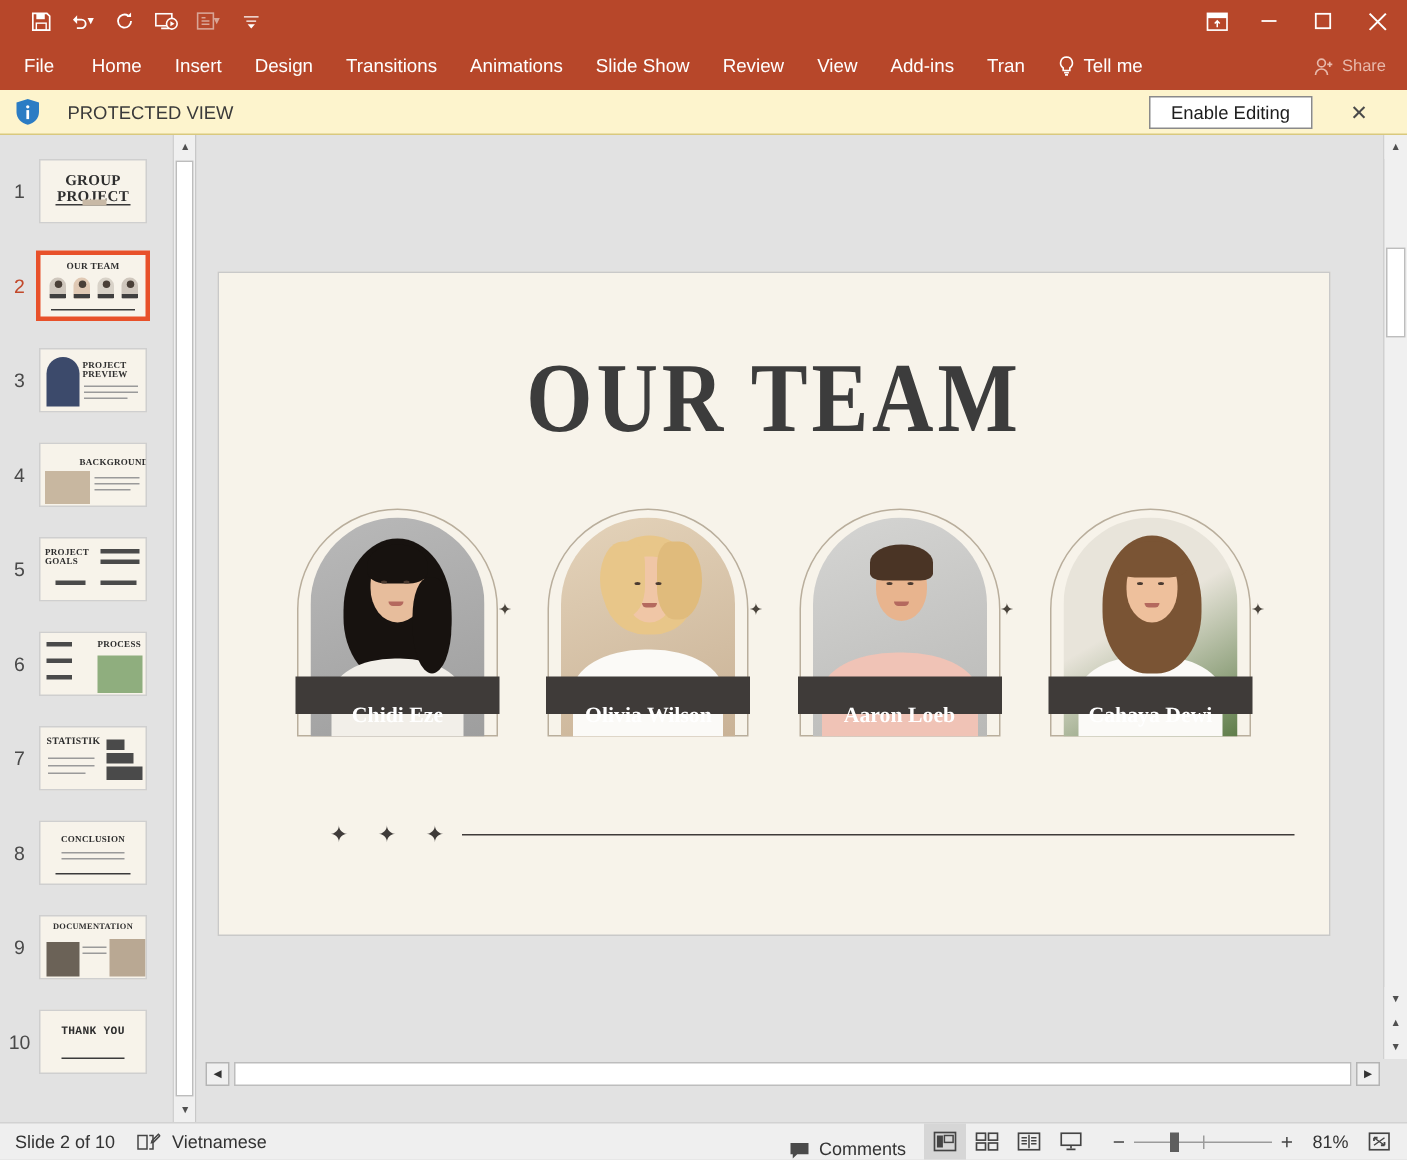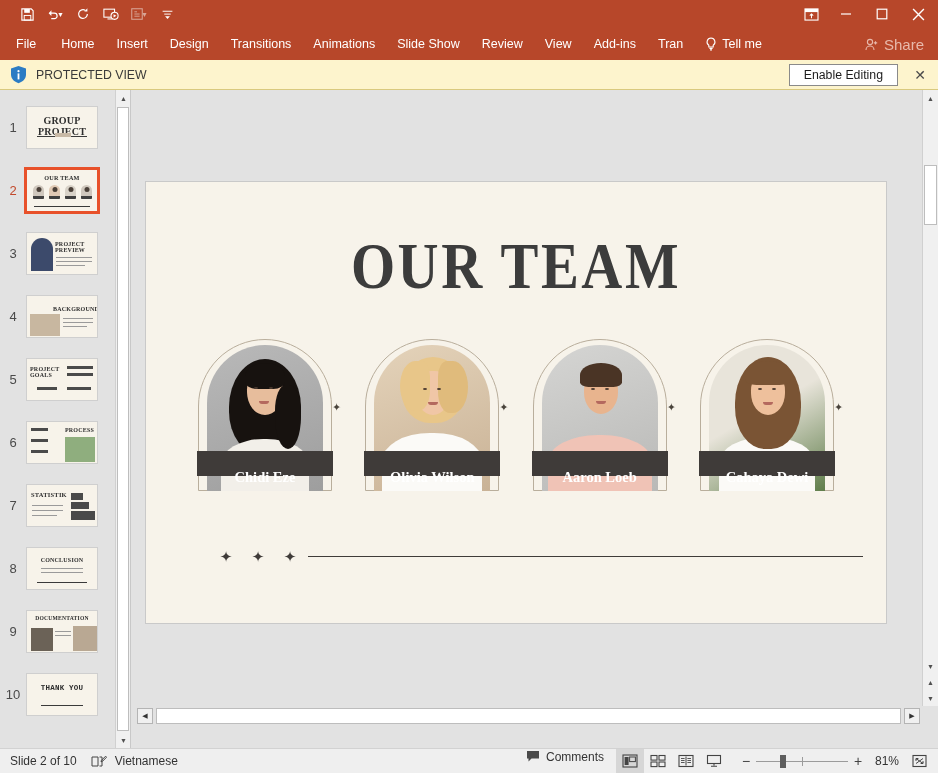--- a/index.html
+++ b/index.html
@@ -48,28 +48,29 @@
     flex: 0 0 32px; position: relative;
   }
   .tab {
     display: flex; align-items: center; padding: 0 11px; font-size: 12.5px;
     color: #ffffff; cursor: pointer; white-space: nowrap;
   }
   .tab:first-child { padding-left: 16px; padding-right: 14px; }
   .tellme { display: flex; align-items: center; gap: 5px; padding: 0 11px; font-size: 12.5px; color: #fff; cursor: pointer; }
   .share {
     margin-left: auto; display: flex; align-items: center; gap: 5px;
-    padding: 0 14px 0 10px; font-size: 15px; color: #e8b9ab; cursor: pointer;
+    padding: 0 14px 0 10px; font-size: 11px; color: #e8b9ab; cursor: pointer;
   }
 
   
   .pvbar {
     height: 30px; background: #fdf4cd; border-bottom: 1px solid #d9c97e;
-    display: flex; align-items: center; padding: 0 4px 0 10px; flex: 0 0 30px;
+    display: flex; align-items: center; padding: 0 18px 0 10px; flex: 0 0 30px;
     position: relative;
+    gap: 9px;
   }
   .shield { width: 17px; height: 19px; margin-right: 9px; flex: 0 0 17px; }
   .pv-label { font-size: 12.3px; color: #3a3a3a; margin-right: 11px; white-space: nowrap; }
   .pv-msg { font-size: 12.3px; color: #3a3a3a; white-space: nowrap; }
   .enable-btn {
     margin-left: auto; background: #ffffff; border: 1px solid #8a8a8a;
     font-size: 12.3px; color: #1d1d1d; padding: 3px 14px; cursor: pointer;
     font-family: "Liberation Sans", sans-serif; height: 22px; line-height: 14px;
   }
   .pv-close {
@@ -209,21 +210,21 @@
   
   .statusbar {
     height: 25px; background: #efefef; border-top: 1px solid #d2d2d2;
     display: flex; align-items: center; flex: 0 0 25px; font-size: 12px; color: #333;
   }
   .sb-slidecount { padding-left: 10px; white-space: nowrap; }
   .sb-proof { padding: 0 8px 0 14px; display: flex; align-items: center; cursor: pointer; }
   .sb-lang { cursor: pointer; white-space: nowrap; }
   .sb-right { margin-left: auto; display: flex; align-items: center; height: 25px; padding-right: 6px; }
   .sb-comments {
-    display: flex; align-items: flex-start; gap: 6px; padding: 0 12px; height: 23px; cursor: pointer;
+    display: flex; align-items: flex-end; gap: 6px; padding: 0 12px; height: 23px; cursor: pointer;
   }
   .view-btn {
     width: 28px; height: 25px; display: flex; align-items: center; justify-content: center; cursor: pointer;
   }
   .view-btn.active { background: #d6d6d6; }
   .zoom-wrap { display: flex; align-items: center; gap: 0; padding-left: 8px; }
   .zoom-btn {
     width: 20px; height: 25px; display: flex; align-items: center; justify-content: center;
     cursor: pointer; font-size: 14px; color: #444;
   }

